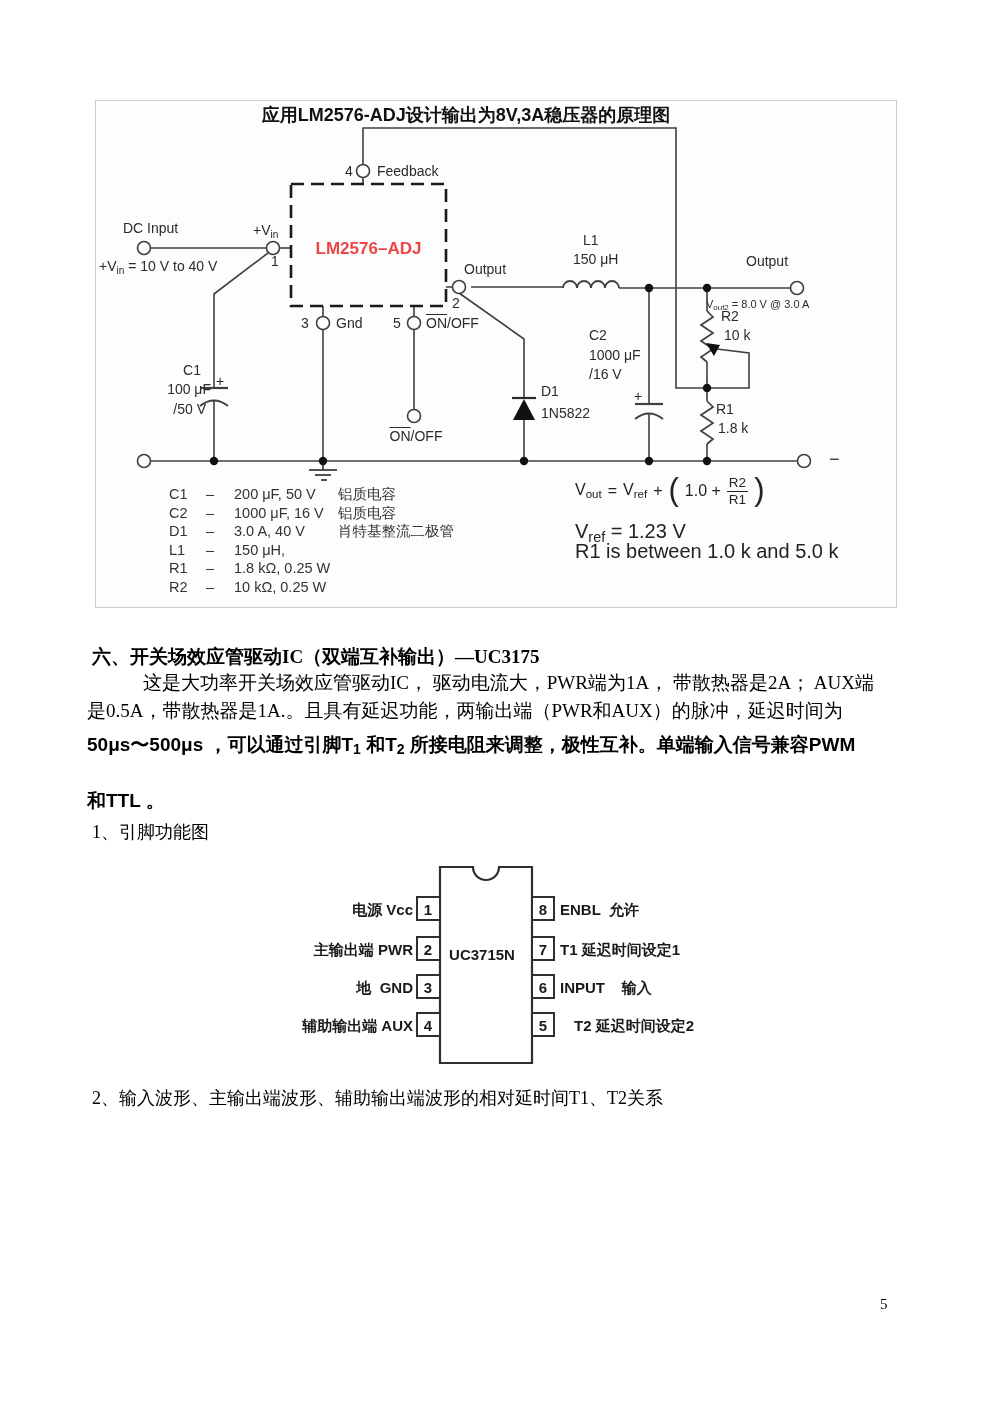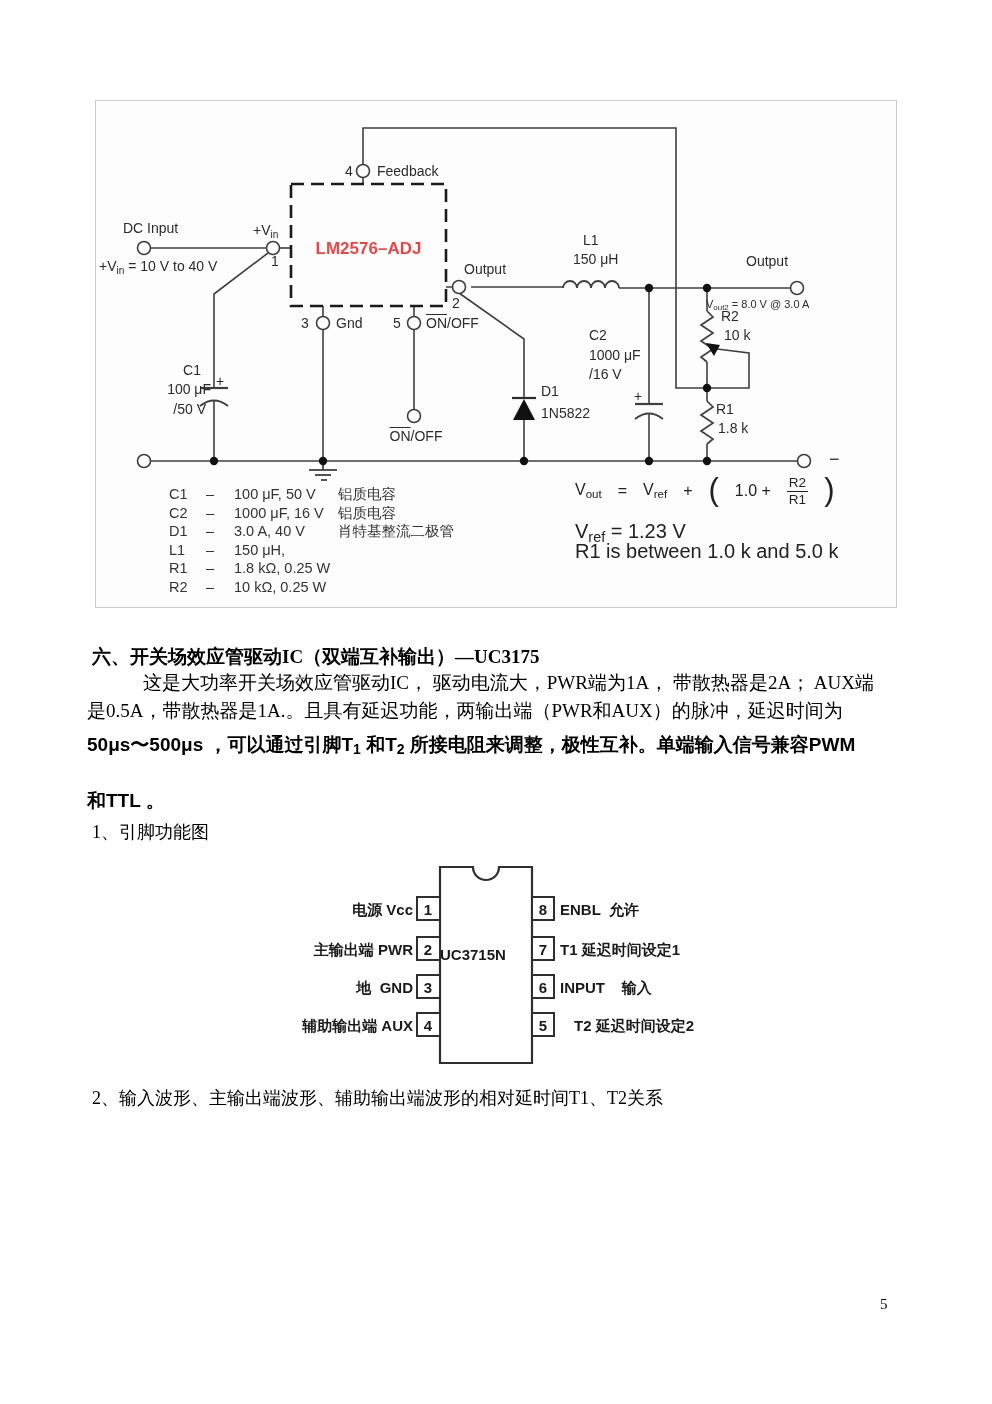--- a/index.html
+++ b/index.html
@@ -34,21 +34,21 @@
   .crow{position:absolute;left:73px;width:600px;height:18px;
         font-family:"Liberation Sans",sans-serif;font-size:14.5px;color:#333;}
   .crow span{position:absolute;white-space:pre;line-height:1;}
   .c-name{left:0;}
   .c-dash{left:37px;}
   .c-val{left:65px;}
   .c-desc{left:169px;}
 
   .formula-row{
     position:absolute;left:479px;top:372px;height:36px;display:flex;align-items:center;
-    gap:16px;font-family:"Liberation Sans",sans-serif;font-size:16px;color:#222;white-space:pre;
+    gap:6px;font-family:"Liberation Sans",sans-serif;font-size:16px;color:#222;white-space:pre;
   }
   .bigparen{font-size:31px;font-weight:400;line-height:0.9;transform:translateY(-1px);}
   .frac{display:inline-block;text-align:center;font-size:13.5px;line-height:1.15;vertical-align:middle;}
   .frac .num{display:block;border-bottom:1.5px solid #222;padding:0 2px;}
   .frac .den{display:block;}
   .fline{position:absolute;left:479px;font-family:"Liberation Sans",sans-serif;
          font-size:20px;color:#222;white-space:pre;line-height:1.2;}
 
   
   .h2{position:absolute;left:92px;top:644px;font-size:19px;font-weight:bold;white-space:pre;color:#000;}
@@ -60,21 +60,21 @@
 
   
   .pd{position:absolute;left:300px;top:858px;width:392px;height:216px;}
   .pd svg{position:absolute;left:0;top:0;}
   .pdl{
     position:absolute;font-family:"Liberation Sans",sans-serif;font-weight:bold;
     font-size:15px;color:#1a1a1a;white-space:pre;line-height:1;
   }
   .pd-num{width:22px;text-align:center;}
   .pd-left{right:279px;text-align:right;}  
-  .pd-chipname{left:140px;top:89px;width:84px;text-align:left;}
+  .pd-chipname{left:140px;top:89px;width:84px;text-align:center;}
 </style>
 </head>
 <body>
 
 <div class="fig1">
 
   <svg width="802" height="508" viewBox="0 0 802 508">
     <g stroke="#3f3f3f" stroke-width="1.6" fill="none">
 
       <path d="M55,147 H170"></path>
@@ -153,20 +153,21 @@
         <circle cx="227" cy="222" r="6.5"></circle>
       <circle cx="318" cy="222" r="6.5"></circle>
         <circle cx="318" cy="315" r="6.5"></circle>
       <circle cx="363" cy="186" r="6.5"></circle>
         <circle cx="701" cy="187" r="6.5"></circle>
       <circle cx="48" cy="360" r="6.5"></circle>
         <circle cx="708" cy="360" r="6.5"></circle>
     </g>
   </svg>
 
+  <div class="fig-title">应用LM2576-ADJ设计输出为8V,3A稳压器的原理图</div>
 
   <span class="cl" style="left:27px;top:120px;">DC Input</span>
   <span class="cl" style="left:157px;top:122px;"><span>+V</span><span class="sub">in</span></span>
   <span class="cl" style="left:175px;top:153px;">1</span>
   <span class="cl" style="left:3px;top:158px;"><span>+V</span><span class="sub">in</span><span> = 10 V to 40 V</span></span>
 
   <span class="cl" style="left:249px;top:63px;">4</span>
   <span class="cl" style="left:281px;top:63px;">Feedback</span>
 
   <div class="chipname">LM2576–ADJ</div>
@@ -202,21 +203,21 @@
   <span class="cl" style="left:620px;top:301px;">R1</span>
   <span class="cl" style="left:622px;top:320px;">1.8 k</span>
 
   <span class="cl" style="left:650px;top:153px;">Output</span>
   <span class="cl" style="left:610px;top:198px;font-size:11px;"><span>V</span><span class="sub">out2</span><span> = 8.0 V @ 3.0 A</span></span>
   <span class="cl" style="left:733px;top:349px;font-size:18px;">−</span>
 
   <div class="crow" style="top:386px;">
     <span class="c-name">C1</span>
     <span class="c-dash">–</span>
-    <span class="c-val">100 μF, 50 V</span>
+    <span class="c-val">200 μF, 50 V</span>
     <span class="c-desc">铝质电容</span>
   </div>
   <div class="crow" style="top:405px;">
     <span class="c-name">C2</span>
     <span class="c-dash">–</span>
     <span class="c-val">1000 μF, 16 V</span>
     <span class="c-desc">铝质电容</span>
   </div>
   <div class="crow" style="top:423px;">
     <span class="c-name">D1</span>

